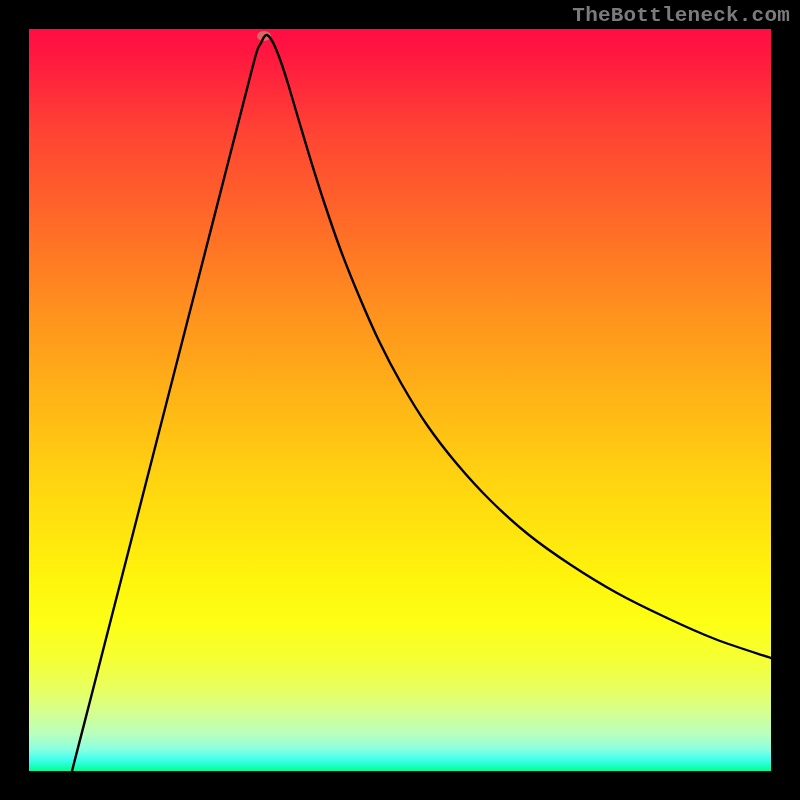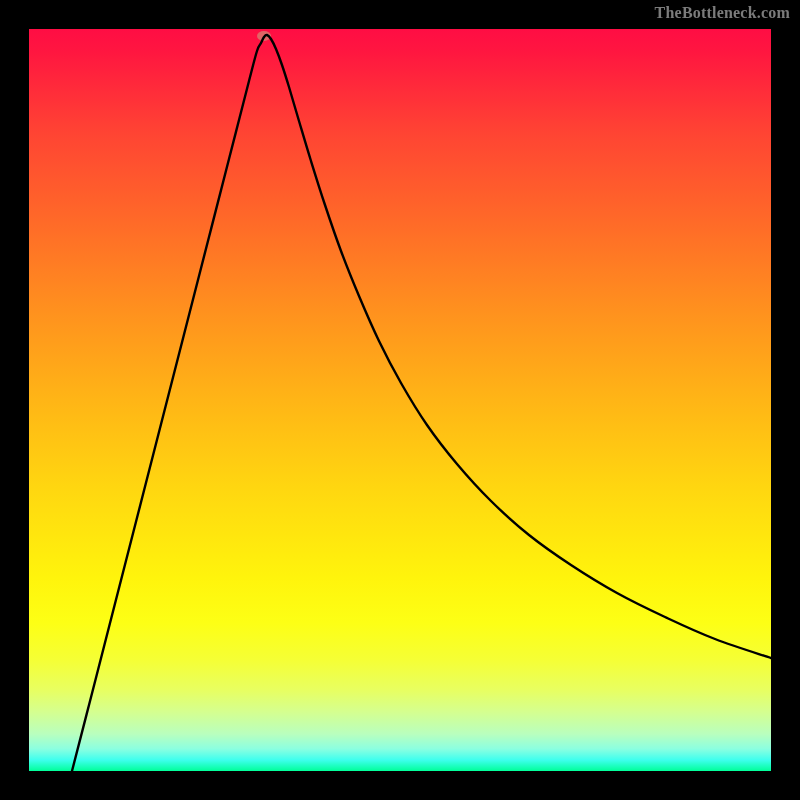--- a/index.html
+++ b/index.html
@@ -40,22 +40,22 @@
       #b9ffbe 95%,
       #8cffe0 97%,
       #3fffee 98.5%,
       #00ff99 100%
     );
   }
   .watermark {
     position: absolute;
     top: 4px;
     right: 10px;
-    font-family: Liberation Serif, serif;
-    font-size: 16px;
+    font-family: Liberation Mono, monospace;
+    font-size: 21px;
     font-weight: 600;
     color: #7b7b7b;
     letter-spacing: 0.2px;
   }
   svg.curve {
     position: absolute;
     left: 29px;
     top: 29px;
     width: 742px;
     height: 742px;

